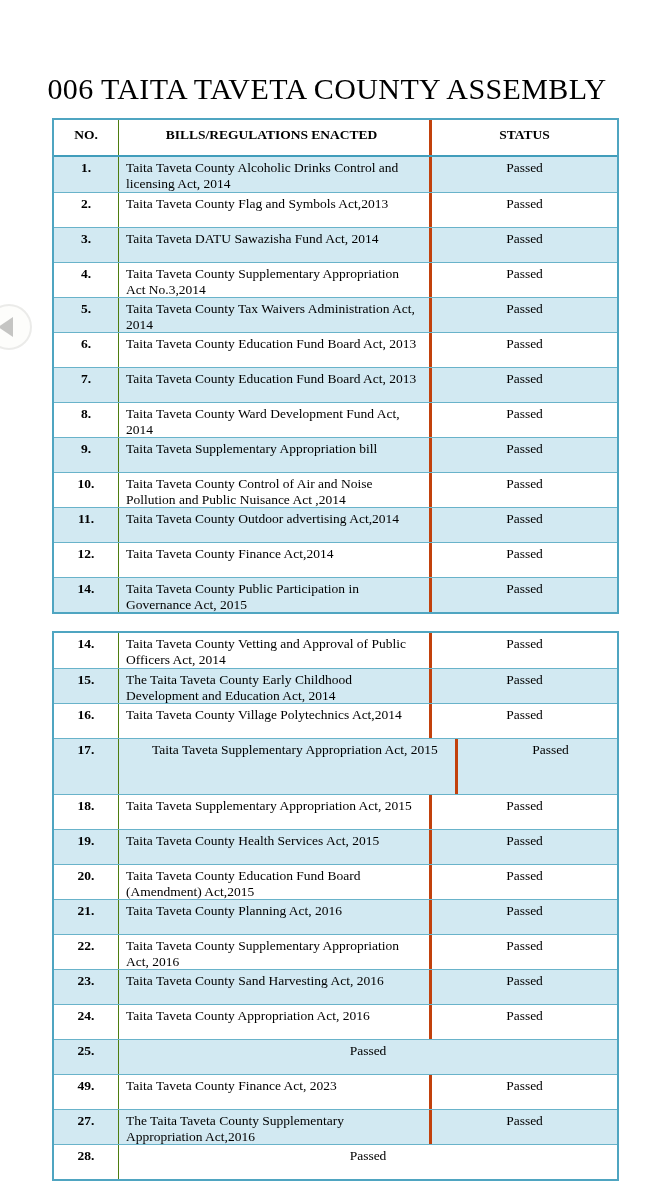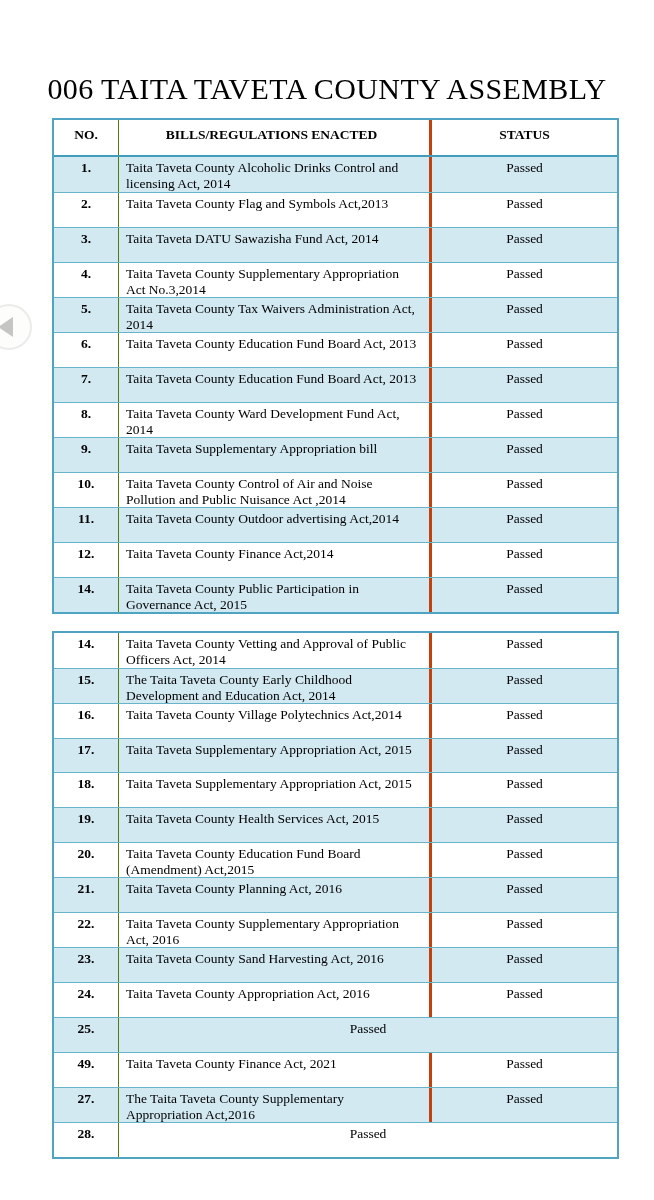--- a/index.html
+++ b/index.html
@@ -65,21 +65,21 @@
   .thead .cell { padding-top: 7px; }
 
   .rows .trow {
     display: flex;
     height: 35px;
     border-top: 1px solid #69b3ca;
     box-sizing: border-box;
   }
   .rows .trow:first-child { border-top: none; }
   .rows .trow.shaded { background: #d2e9f2; }
-  .rows .trow.tall { height: 34px; }
+  .rows .trow.tall { height: 56px; gap: 26px; }
 
   .cell {
     box-sizing: border-box;
     padding-top: 3px;
     overflow: hidden;
   }
   .c-no {
     width: 65px;
     flex: none;
     text-align: center;
@@ -241,21 +241,21 @@
         <div class="cell c-no">24.</div>
         <div class="cell c-bill">Taita Taveta County Appropriation Act, 2016</div>
         <div class="cell c-status">Passed</div>
       </div>
       <div class="trow shaded">
         <div class="cell c-no">25.</div>
         <div class="cell c-status">Passed</div>
       </div>
       <div class="trow">
         <div class="cell c-no">49.</div>
-        <div class="cell c-bill">Taita Taveta County Finance Act, 2021</div>
+        <div class="cell c-bill">Taita Taveta County Finance Act, 2023</div>
         <div class="cell c-status">Passed</div>
       </div>
       <div class="trow shaded">
         <div class="cell c-no">27.</div>
         <div class="cell c-bill">The Taita Taveta County Supplementary Appropriation Act,2016</div>
         <div class="cell c-status">Passed</div>
       </div>
       <div class="trow">
         <div class="cell c-no">28.</div>
         <div class="cell c-status">Passed</div>

